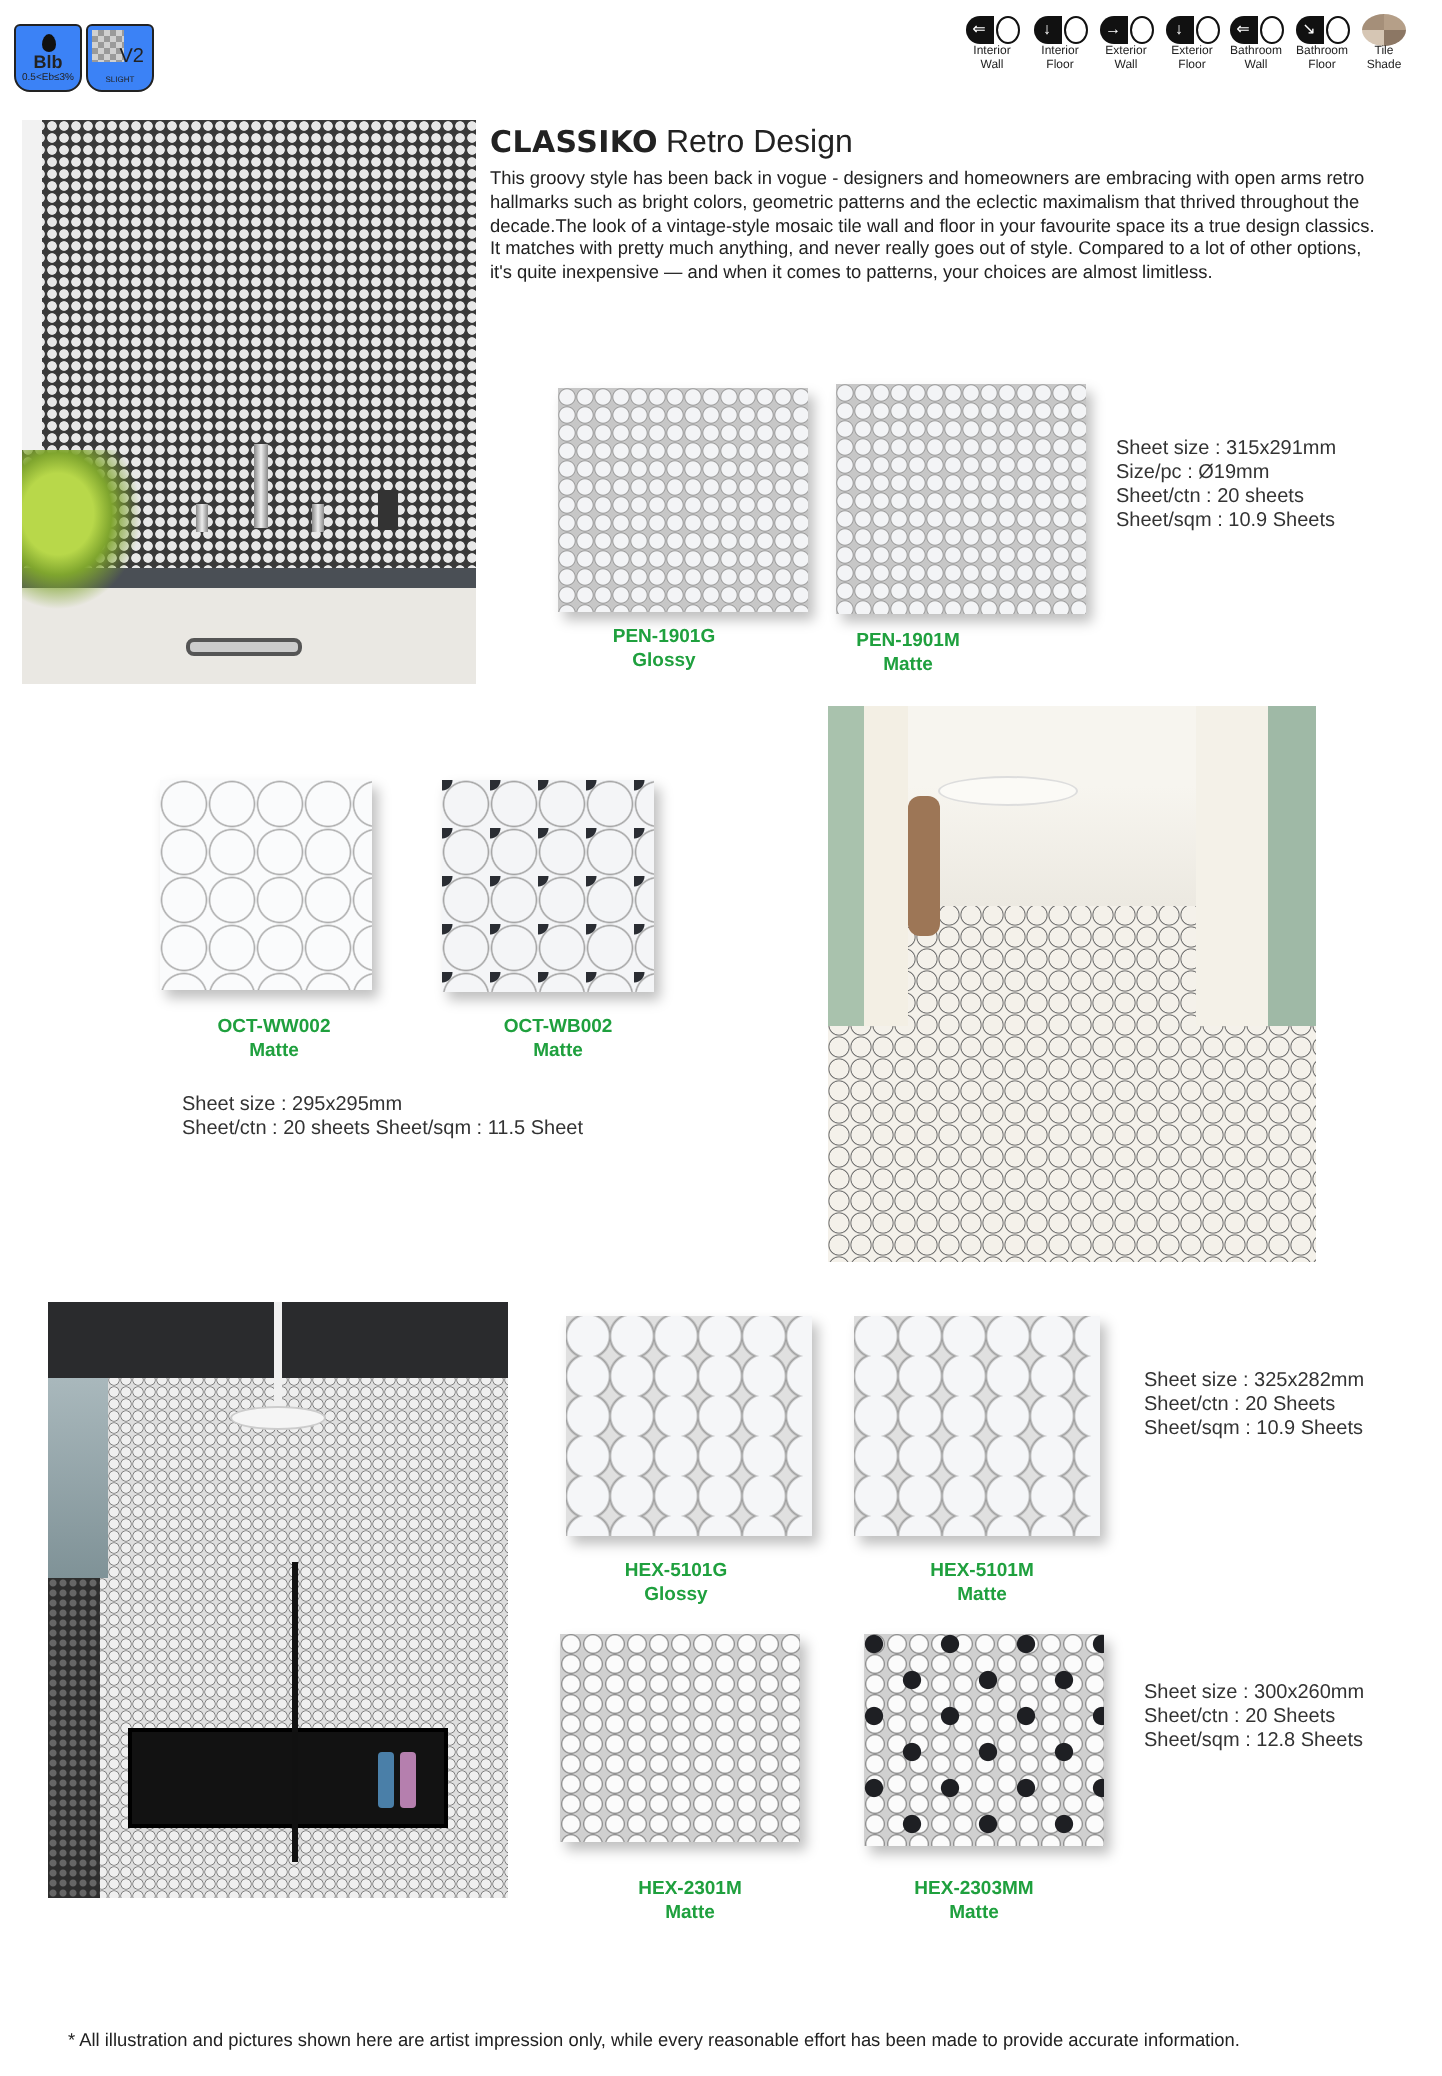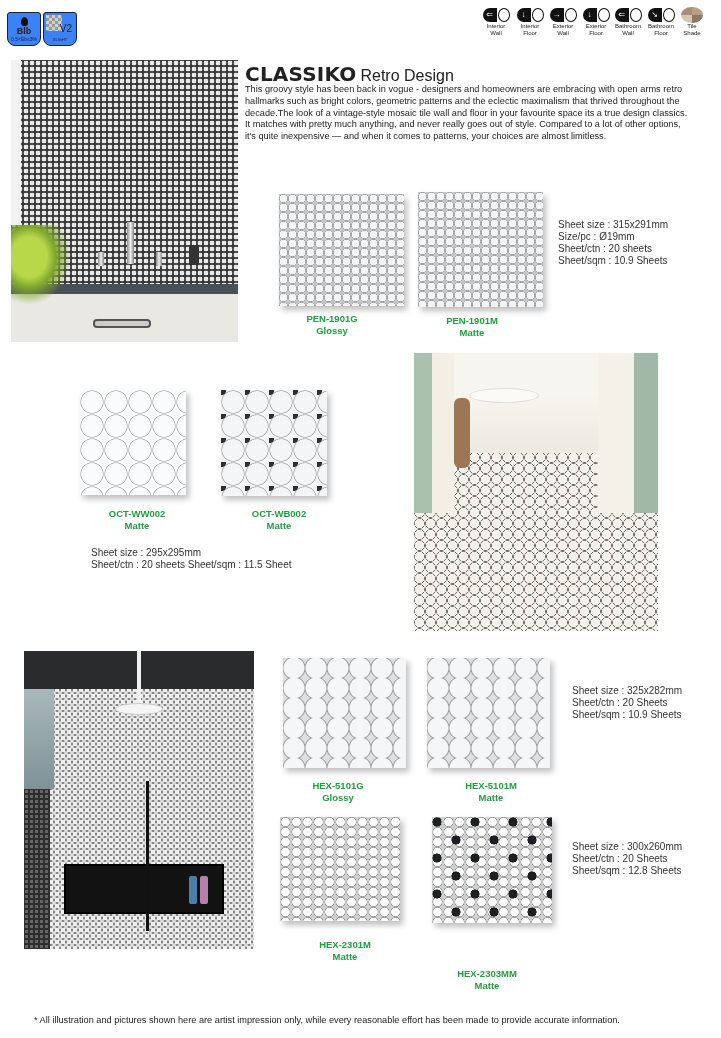--- a/index.html
+++ b/index.html
@@ -51,21 +51,21 @@
   .photo3 .window { position: absolute; left: 0; top: 38px; width: 30px; height: 100px; background: linear-gradient(#a9b8bc, #7f9297); }
   .photo3 .lwall { position: absolute; left: 0; top: 138px; width: 26px; height: 160px; background: radial-gradient(circle, #666 1.5px, #2e2e2e 2px) 0 0/5px 5px; }
   .photo3 .pipe { position: absolute; left: 113px; top: 0; width: 4px; height: 58px; background: #f0f0f0; }
   .photo3 .head { position: absolute; left: 91px; top: 52px; width: 48px; height: 12px; border-radius: 50%; background: #f5f5f5; border: 1px solid #ccc; }
   .photo3 .niche { position: absolute; left: 40px; top: 213px; width: 160px; height: 50px; background: #121212; border: 2px solid #000; }
   .photo3 .hose { position: absolute; left: 122px; top: 130px; width: 3px; height: 150px; background: #111; }
   .photo3 .bottle { position: absolute; top: 225px; width: 8px; height: 28px; border-radius: 2px; }
 
   
   .title { position: absolute; left: 245px; top: 62px; font-size: 15px; }
-  .title .brand { font-weight: bold; font-family: "DejaVu Sans", sans-serif; font-size: 20px; letter-spacing: 0.2px; }
+  .title .brand { font-weight: bold; font-family: "DejaVu Sans", sans-serif; font-size: 15px; letter-spacing: 0.2px; }
   .title .sub { font-size: 16px; margin-left: 4px; }
   .desc { position: absolute; left: 245px; top: 84px; width: 445px; font-size: 9.2px; line-height: 11.8px; color: #222; }
 
   
   .tile { position: absolute; box-shadow: 3px 4px 6px rgba(0,0,0,0.25); }
   .penny { background: radial-gradient(circle at 50% 50%, #f3f4f6 3.6px, #9c9c9c 4.1px, #c7c7c7 4.6px) 0 0/9px 9px, #c7c7c7; }
   .oct-ww { background:
       radial-gradient(circle at 50% 50%, #fafbfc 10.5px, #a9a9a9 11.2px, #fafbfc 12px) 0 0/24px 24px, #fafbfc; }
   .oct-wb { background:
       radial-gradient(circle at 0 0, #2a2d33 0 5px, transparent 5.5px) 0 0/24px 24px,
@@ -166,21 +166,21 @@
   <span class="brand">CLASSIKO</span><span class="sub">Retro Design</span>
 </div>
 <div class="desc">This groovy style has been back in vogue - designers and homeowners are embracing with open arms retro hallmarks such as bright colors, geometric patterns and the eclectic maximalism that thrived throughout the decade.The look of a vintage-style mosaic tile wall and floor in your favourite space its a true design classics. It matches with pretty much anything, and never really goes out of style. Compared to a lot of other options, it's quite inexpensive — and when it comes to patterns, your choices are almost limitless.</div>
 
 <div class="tile penny" style="left:279px; top:194px; width:125px; height:112px;"></div>
 <div class="tile penny" style="left:418px; top:192px; width:125px; height:115px;"></div>
 <div class="code" style="left:272px; top:313px;">
   <div>PEN-1901G</div>
     <div>Glossy</div>
 </div>
-<div class="code" style="left:412px; top:315px;">
+<div class="code" style="left:394px; top:315px;">
   <div>PEN-1901M</div>
     <div>Matte</div>
 </div>
 <div class="spec" style="left:558px; top:219px;">
   <div>Sheet size : 315x291mm</div>
   <div>Size/pc : Ø19mm</div>
   <div>Sheet/ctn : 20 sheets</div>
   <div>Sheet/sqm : 10.9 Sheets</div>
 </div>
 
@@ -234,21 +234,21 @@
   <div>Sheet/ctn : 20 Sheets</div>
   <div>Sheet/sqm : 10.9 Sheets</div>
 </div>
 
 <div class="tile hex-small" style="left:280px; top:817px; width:120px; height:104px;"></div>
 <div class="tile hex-small hex-mix" style="left:432px; top:817px; width:120px; height:106px;"></div>
 <div class="code" style="left:285px; top:939px;">
   <div>HEX-2301M</div>
     <div>Matte</div>
 </div>
-<div class="code" style="left:427px; top:968px;">
+<div class="code" style="left:427px; top:939px;">
   <div>HEX-2303MM</div>
     <div>Matte</div>
 </div>
 <div class="spec" style="left:572px; top:841px;">
   <div>Sheet size : 300x260mm</div>
   <div>Sheet/ctn : 20 Sheets</div>
   <div>Sheet/sqm : 12.8 Sheets</div>
 </div>
 
 <div class="footer">* All illustration and pictures shown here are artist impression only, while every reasonable effort has been made to provide accurate information.</div>

